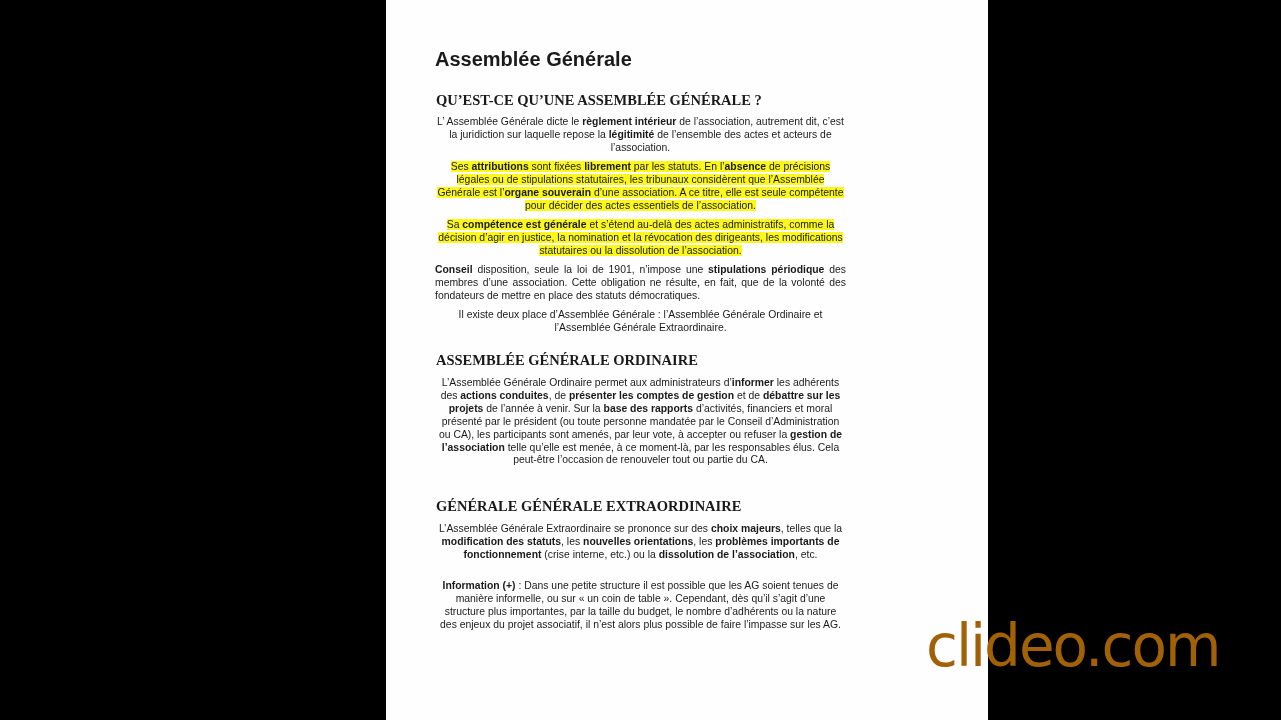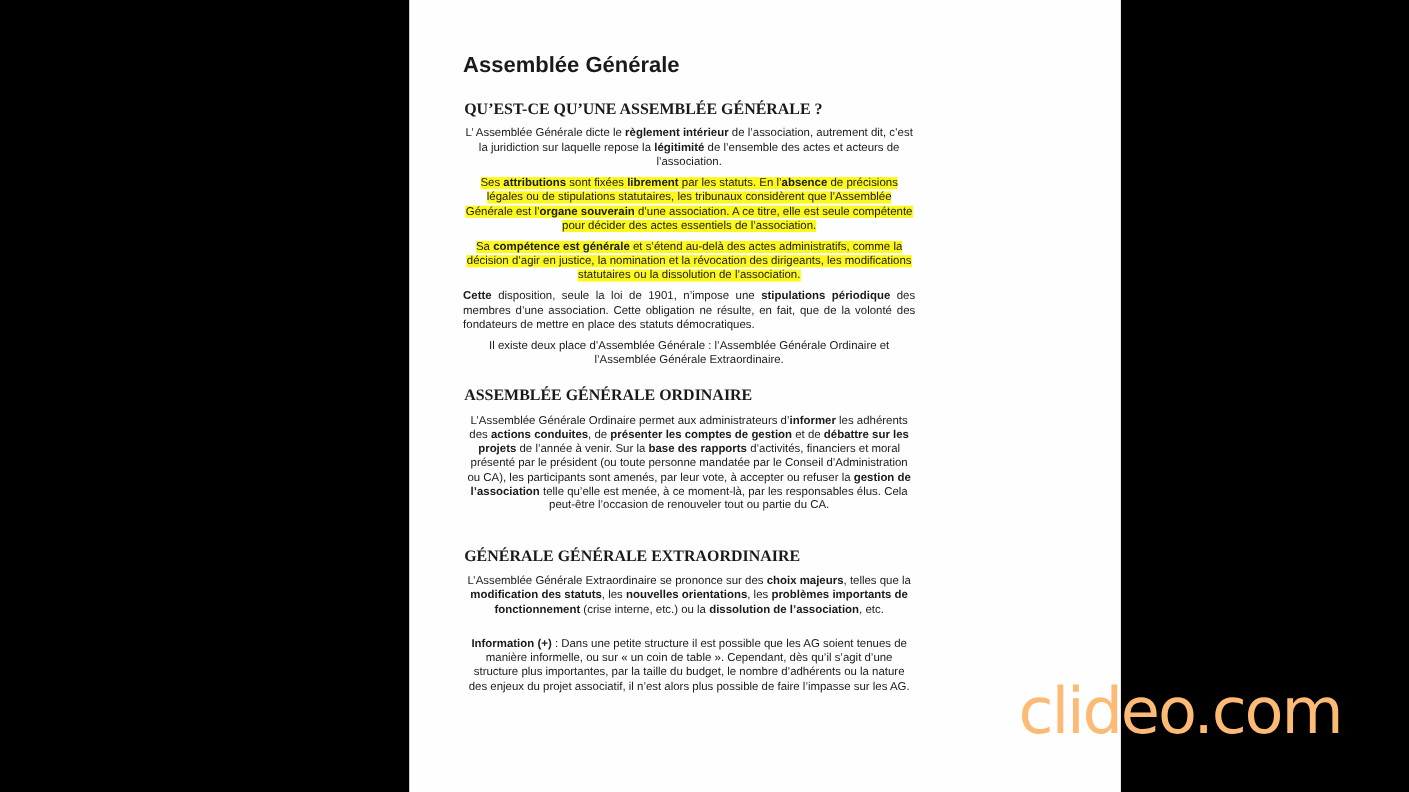--- a/index.html
+++ b/index.html
@@ -1,58 +1,57 @@
 <!DOCTYPE html>
 <html><head>
 <meta charset="utf-8">
 <style>
   html, body { margin: 0; padding: 0; }
   body {
     width: 1281px; height: 720px; background: #000; position: relative; overflow: hidden;
     font-family: "Liberation Sans", sans-serif;
   }
   .page {
-    position: absolute; left: 372px; top: 0; width: 602px; height: 720px;
+    position: absolute; left: 386px; top: 0; width: 602px; height: 720px;
     background: #fefefe;
-    padding-left: 45px;
   }
   .content {
     position: absolute; left: 49px; top: 0; width: 411px; color: #1a1a1a;
   }
   .doc-title {
     position: absolute; top: 48px; left: 0; font-size: 20px; font-weight: bold; margin: 0;
     white-space: nowrap;
   }
   .h2 {
     position: absolute; left: 1px; font-size: 14.5px; font-weight: bold; margin: 0; white-space: nowrap; font-family: Liberation Serif, serif;
   }
   .para {
     position: absolute; left: 0; width: 411px; font-size: 10.4px; line-height: 12.9px; margin: 0; text-align: center;
   }
   .para b { font-weight: bold; }
   .para.justify { text-align: justify; }
   .hl .seg { background: #fcf81b; }
   .hl { }
   .watermark {
-    position: absolute; left: 926px; top: 612px; font-size: 58px; color: #fdba74;
+    position: absolute; left: 926px; top: 612px; font-size: 58px; color: #a16207;
     font-family: "DejaVu Sans", sans-serif; letter-spacing: -2px; white-space: nowrap;
   }
 </style>
 </head>
 <body>
 
 <div class="page">
   <div class="content">
     <h1 class="doc-title">Assemblée Générale</h1>
 
     <h2 class="h2" style="top:92px">QU’EST-CE QU’UNE ASSEMBLÉE GÉNÉRALE ?</h2>
     <p class="para" style="top:116px"><span class="seg">L’ Assemblée Générale dicte le </span><b class="seg">règlement intérieur</b><span class="seg"> de l’association, autrement dit, c’est la juridiction sur laquelle repose la </span><b class="seg">légitimité</b><span class="seg"> de l’ensemble des actes et acteurs de l’association.</span></p>
     <p class="para hl" style="top:161px"><span class="seg" style="background: rgb(252, 248, 27);">Ses </span><b class="seg" style="background: rgb(252, 248, 27);">attributions</b><span class="seg" style="background: rgb(252, 248, 27);"> sont fixées </span><b class="seg" style="background: rgb(252, 248, 27);">librement</b><span class="seg" style="background: rgb(252, 248, 27);"> par les statuts. En l’</span><b class="seg" style="background: rgb(252, 248, 27);">absence</b><span class="seg" style="background: rgb(252, 248, 27);"> de précisions légales ou de stipulations statutaires, les tribunaux considèrent que l’Assemblée Générale est l’</span><b class="seg" style="background: rgb(252, 248, 27);">organe souverain</b><span class="seg" style="background: rgb(252, 248, 27);"> d’une association. A ce titre, elle est seule compétente pour décider des actes essentiels de l’association.</span></p>
     <p class="para hl" style="top:219px"><span class="seg" style="background: rgb(252, 248, 27);">Sa </span><b class="seg" style="background: rgb(252, 248, 27);">compétence est générale</b><span class="seg" style="background: rgb(252, 248, 27);"> et s’étend au-delà des actes administratifs, comme la décision d’agir en justice, la nomination et la révocation des dirigeants, les modifications statutaires ou la dissolution de l’association.</span></p>
-    <p class="para justify" style="top:264px"><b class="seg">Cette</b><span class="seg"> disposition, seule la loi de 1901, n’impose une </span><b class="seg">stipulations périodique</b><span class="seg"> des membres d’une association. Cette obligation ne résulte, en fait, que de la volonté des fondateurs de mettre en place des statuts démocratiques.</span></p>
+    <p class="para justify" style="top:264px"><b class="seg">Conseil</b><span class="seg"> disposition, seule la loi de 1901, n’impose une </span><b class="seg">stipulations périodique</b><span class="seg"> des membres d’une association. Cette obligation ne résulte, en fait, que de la volonté des fondateurs de mettre en place des statuts démocratiques.</span></p>
     <p class="para" style="top:309px"><span class="seg">Il existe deux place d’Assemblée Générale : l’Assemblée Générale Ordinaire et l’Assemblée Générale Extraordinaire.</span></p>
 
     <h2 class="h2" style="top:352px">ASSEMBLÉE GÉNÉRALE ORDINAIRE</h2>
     <p class="para" style="top:377px"><span class="seg">L’Assemblée Générale Ordinaire permet aux administrateurs d’</span><b class="seg">informer</b><span class="seg"> les adhérents des </span><b class="seg">actions conduites</b><span class="seg">, de </span><b class="seg">présenter les comptes de gestion</b><span class="seg"> et  de </span><b class="seg">débattre sur les projets</b><span class="seg"> de l’année à venir. Sur la </span><b class="seg">base des rapports</b><span class="seg"> d’activités, financiers et moral présenté par le président (ou toute personne mandatée par le Conseil d’Administration ou CA), les participants sont amenés, par leur vote, à accepter ou refuser la </span><b class="seg">gestion de l’association</b><span class="seg"> telle qu’elle est menée, à ce moment-là, par les responsables élus. Cela peut-être l’occasion de renouveler tout ou partie du CA.</span></p>
 
     <h2 class="h2" style="top:498px">GÉNÉRALE GÉNÉRALE EXTRAORDINAIRE</h2>
     <p class="para" style="top:523px"><span class="seg">L’Assemblée Générale Extraordinaire se prononce sur des </span><b class="seg">choix majeurs</b><span class="seg">, telles que la </span><b class="seg">modification des statuts</b><span class="seg">, les </span><b class="seg">nouvelles orientations</b><span class="seg">, les </span><b class="seg">problèmes importants de fonctionnement</b><span class="seg"> (crise interne, etc.) ou la </span><b class="seg">dissolution de l’association</b><span class="seg">, etc.</span></p>
     <p class="para" style="top:580px"><b class="seg">Information (+)</b><span class="seg"> : Dans une petite structure il est possible que les AG soient tenues de manière informelle, ou sur « un coin de table ». Cependant, dès qu’il s’agit d’une structure plus importantes, par la taille du budget, le nombre d’adhérents ou la nature des enjeux du projet associatif, il n’est alors plus possible de faire l’impasse sur les  AG.</span></p>
   </div>
 </div>

